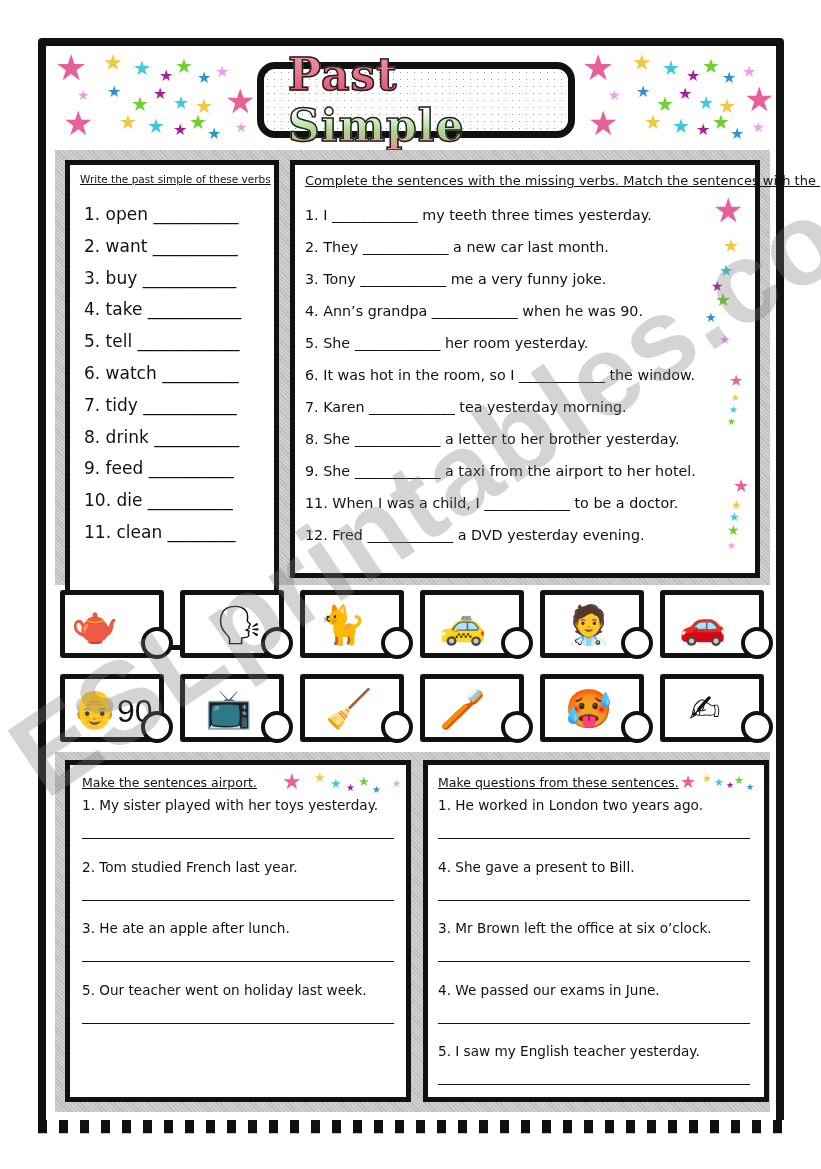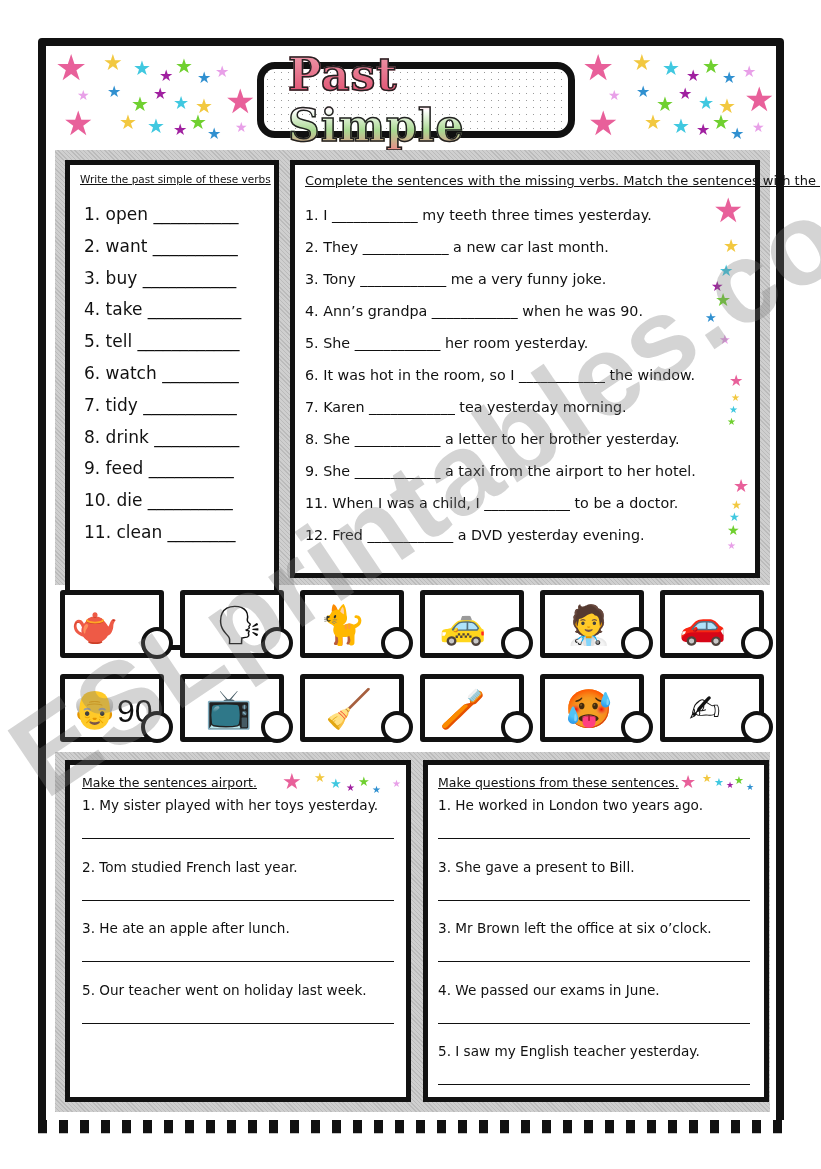--- a/index.html
+++ b/index.html
@@ -212,20 +212,20 @@
 <div class="panel" style="left:423px;top:760px;width:346px;height:342px;">
   <div class="instr" style="position:absolute;left:10px;top:10px;font-size:12.5px;">Make questions from these sentences.</div>
   <span class="star" style="left:252px;top:8px;font-size:18px;color:#e8609a;">★</span>
   <span class="star" style="left:274px;top:8px;font-size:11px;color:#f2c840;">★</span>
   <span class="star" style="left:286px;top:12px;font-size:11px;color:#40c8e0;">★</span>
   <span class="star" style="left:298px;top:16px;font-size:9px;color:#a020a0;">★</span>
   <span class="star" style="left:306px;top:10px;font-size:11px;color:#70d030;">★</span>
   <span class="star" style="left:318px;top:18px;font-size:9px;color:#3090d0;">★</span>
   <div style="position:absolute;left:10px;top:32px;">
     <div class="ex-item"><span>1. He worked in London two years ago.</span><div class="line"></div></div>
-    <div class="ex-item"><span>3. She gave a present to Bill.</span><div class="line"></div></div>
+    <div class="ex-item"><span>4. She gave a present to Bill.</span><div class="line"></div></div>
     <div class="ex-item"><span>3. Mr Brown left the office at six o’clock.</span><div class="line"></div></div>
     <div class="ex-item"><span>4. We passed our exams in June.</span><div class="line"></div></div>
     <div class="ex-item"><span>5. I saw my English teacher yesterday.</span><div class="line"></div></div>
   </div>
 </div>
 
 <div class="watermark">ESLprintables.com</div>
 
 </body></html>

